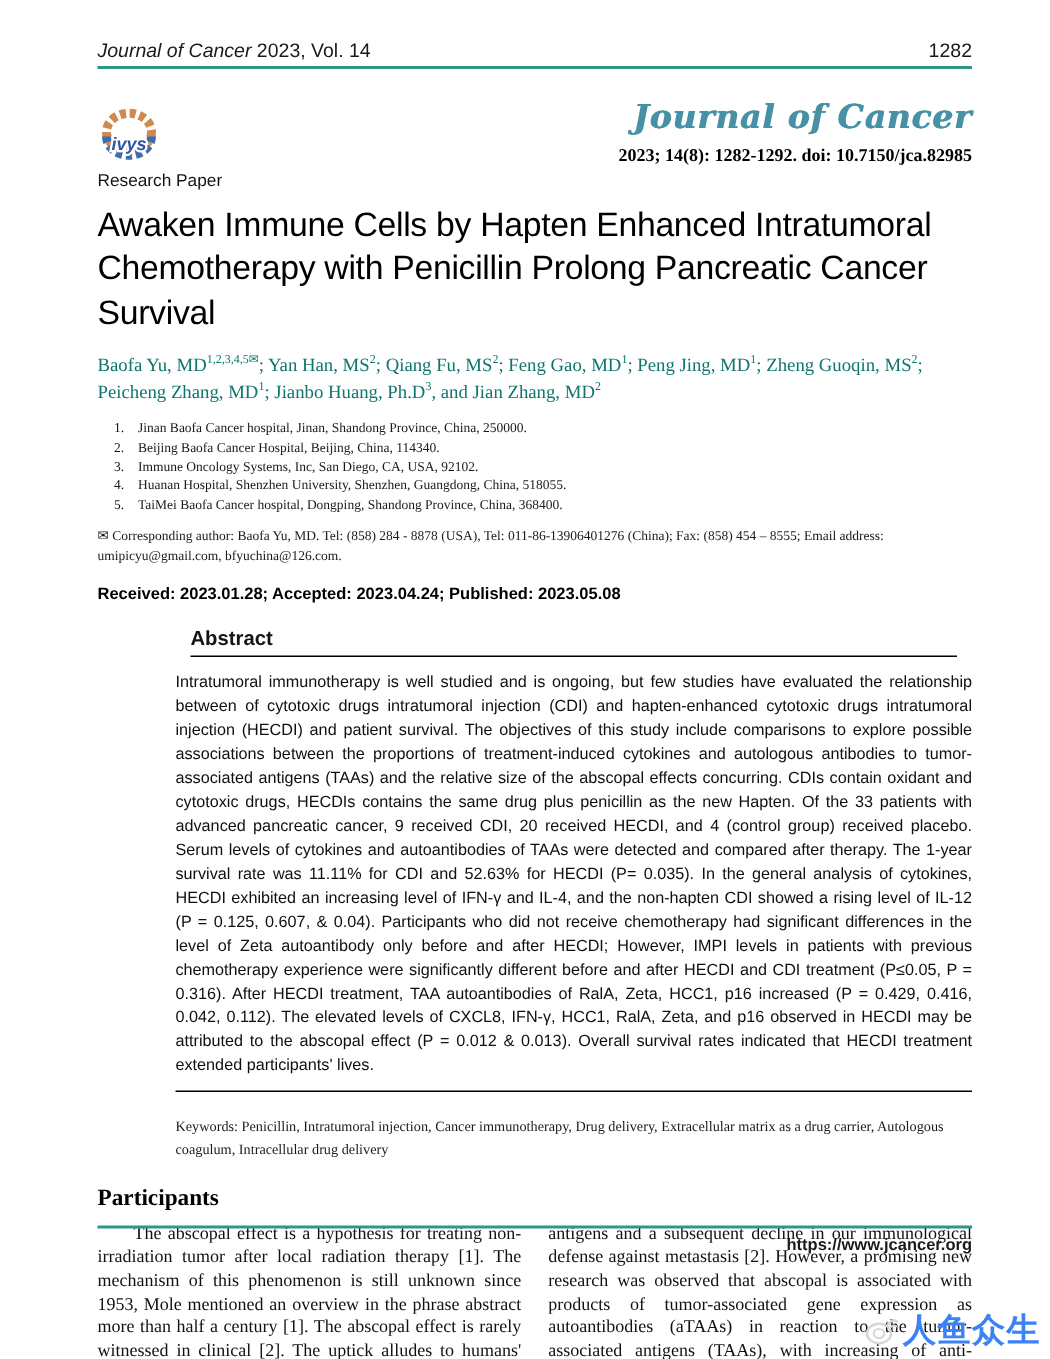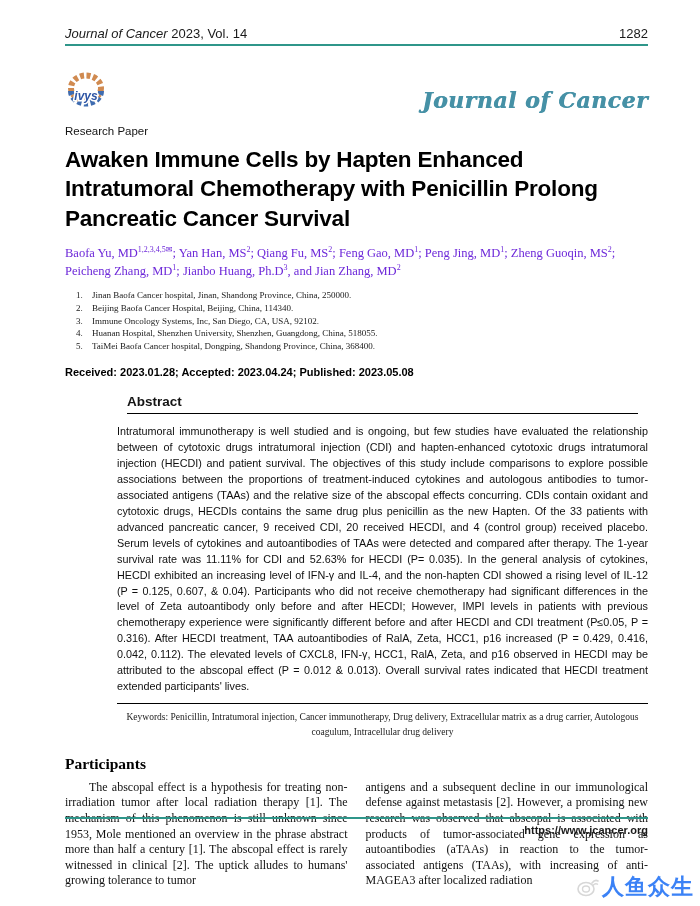--- a/index.html
+++ b/index.html
@@ -22,43 +22,43 @@
   .ivy-text .ivy-name{font-family:"Liberation Sans",sans-serif;font-size:17px;letter-spacing:2.5px;
     color:#7e948f;font-weight:500;line-height:1;}
   .ivy-text .ivy-sub{font-family:"Liberation Sans",sans-serif;font-size:6.8px;letter-spacing:1.6px;
     color:#95a5a0;margin-top:3px;}
   .journal-brand{text-align:right;margin-top:6px;}
   .script-logo{font-family:"DejaVu Serif",serif;font-style:italic;font-weight:bold;
     font-size:22px;color:#4691a6;letter-spacing:0.5px;line-height:1;
     text-shadow:0.5px 0 0 #4691a6;}
   .citation{font-family:"Liberation Serif",serif;font-weight:bold;font-size:12px;margin-top:7px;color:#000;}
 
-  .research-label{font-family:"Liberation Sans",sans-serif;font-size:11.5px;margin-top:14px;}
+  .research-label{font-family:"Liberation Sans",sans-serif;font-size:11.5px;margin-top:4px;}
 
-  .article-title{font-family:"Liberation Sans",sans-serif;font-weight:700;font-size:22.5px;
+  .article-title{font-family:"Liberation Sans",sans-serif;font-weight:400;font-size:22.5px;
     line-height:1.3;letter-spacing:-0.2px;margin:8px 0 0 0;color:#000;}
 
-  .authors{font-size:12.5px;margin:11px 0 0 0;line-height:1.45;color:#6d28d9;}
+  .authors{font-size:12.5px;margin:11px 0 0 0;line-height:1.45;color:#0f766e;}
   .authors sup{font-size:8px;line-height:0;}
 
   .affiliations{margin:9px 0 0 0;padding:0 0 0 20px;font-size:9px;line-height:1.42;color:#1a1a1a;}
   .affiliations li{padding-left:7px;}
 
   .corresponding{font-size:9px;line-height:1.45;margin:8px 0 0 0;color:#1a1a1a;}
   .copyright{font-size:9px;line-height:1.45;margin:9px 0 0 0;color:#1a1a1a;}
   .received{font-family:"Liberation Sans",sans-serif;font-weight:bold;font-size:11px;margin:13px 0 16px 0;color:#000;}
 
   
   .abstract{margin:13px 0 0 52px;}
   .abstract-heading{font-family:"Liberation Sans",sans-serif;font-weight:bold;font-size:13.5px;
     margin:10px;padding-bottom:4px;border-bottom:1.4px solid #000;}
   .abstract-text{font-family:"Liberation Sans",sans-serif;font-size:10.8px;line-height:1.48;
     text-align:justify;margin:7px 0 0 0;color:#0f0f0f;}
   .keywords-rule{border:none;border-top:1.2px solid #000;margin:8px 0 0 0;}
-  .keywords{font-size:9.5px;line-height:1.5;margin:6px 0 0 0;color:#1a1a1a;text-align:center;}
+  .keywords{font-size:9.5px;line-height:1.5;margin:17px 0 0 0;color:#1a1a1a;}
 
   .intro-heading{font-size:15.5px;font-weight:bold;margin:16px 0 0 0;color:#000;}
   .columns{display:flex;gap:18px;margin-top:7px;}
   .col{flex:1;font-size:12px;line-height:1.3;text-align:justify;color:#111;}
   .col p{margin:0;}
   .col-left p{text-indent:24px;}
 
   
   .footer{position:absolute;left:65px;right:52px;top:817px;}
   .footer-rule{border:none;border-top:2px solid #2f968a;margin:0;}
@@ -82,39 +82,41 @@
   <div class="logo-row">
     <div class="ivyspring">
       <svg width="42" height="40" viewBox="0 0 42 40">
         <ellipse cx="21" cy="17" rx="15" ry="12.5" fill="none" stroke="#d08a50" stroke-width="6" stroke-dasharray="4 2.5"></ellipse>
         <path d="M 6 20 A 15 12.5 0 0 0 36 20" fill="none" stroke="#3f6cb0" stroke-width="6" stroke-dasharray="4 2.5"></path>
         <text x="21" y="29" text-anchor="middle" font-family="Liberation Sans, sans-serif" font-style="italic" font-weight="bold" font-size="12" fill="#2f55a4" style="paint-order:stroke" stroke="#ffffff" stroke-width="3">ivys</text>
       </svg>
     </div>
     <div class="journal-brand">
       <div class="script-logo">Journal of Cancer</div>
+      <div class="citation">2023; 14(8): 1282-1292. doi: 10.7150/jca.82985</div>
     </div>
   </div>
 
   <div class="research-label">Research Paper</div>
 
   <h1 class="article-title">Awaken Immune Cells by Hapten Enhanced Intratumoral Chemotherapy with Penicillin Prolong Pancreatic Cancer Survival</h1>
 
   <p class="authors">
     <span><span></span><span>Baofa Yu, MD</span><sup>1,2,3,4,5✉</sup></span><span><span>; </span><span>Yan Han, MS</span><sup>2</sup></span><span><span>; </span><span>Qiang Fu, MS</span><sup>2</sup></span><span><span>; </span><span>Feng Gao, MD</span><sup>1</sup></span><span><span>; </span><span>Peng Jing, MD</span><sup>1</sup></span><span><span>; </span><span>Zheng Guoqin, MS</span><sup>2</sup></span><span><span>; </span><span>Peicheng Zhang, MD</span><sup>1</sup></span><span><span>; </span><span>Jianbo Huang, Ph.D</span><sup>3</sup></span><span><span>, and </span><span>Jian Zhang, MD</span><sup>2</sup></span>
   </p>
 
   <ol class="affiliations">
     <li>Jinan Baofa Cancer hospital, Jinan, Shandong Province, China, 250000.</li>
     <li>Beijing Baofa Cancer Hospital, Beijing, China, 114340.</li>
     <li>Immune Oncology Systems, Inc, San Diego, CA, USA, 92102.</li>
     <li>Huanan Hospital, Shenzhen University, Shenzhen, Guangdong, China, 518055.</li>
     <li>TaiMei Baofa Cancer hospital, Dongping, Shandong Province, China, 368400.</li>
   </ol>
 
+  <p class="corresponding"><span>✉</span> <span>Corresponding author: Baofa Yu, MD. Tel: (858) 284 - 8878 (USA), Tel: 011-86-13906401276 (China); Fax: (858) 454 – 8555; Email address: umipicyu@gmail.com, bfyuchina@126.com.</span></p>
 
 
   <p class="received">Received: 2023.01.28; Accepted: 2023.04.24; Published: 2023.05.08</p>
 
   <section class="abstract">
     <h2 class="abstract-heading">Abstract</h2>
     <p class="abstract-text">Intratumoral immunotherapy is well studied and is ongoing, but few studies have evaluated the relationship between of cytotoxic drugs intratumoral injection (CDI) and hapten-enhanced cytotoxic drugs intratumoral injection (HECDI) and patient survival. The objectives of this study include comparisons to explore possible associations between the proportions of treatment-induced cytokines and autologous antibodies to tumor-associated antigens (TAAs) and the relative size of the abscopal effects concurring. CDIs contain oxidant and cytotoxic drugs, HECDIs contains the same drug plus penicillin as the new Hapten. Of the 33 patients with advanced pancreatic cancer, 9 received CDI, 20 received HECDI, and 4 (control group) received placebo. Serum levels of cytokines and autoantibodies of TAAs were detected and compared after therapy. The 1-year survival rate was 11.11% for CDI and 52.63% for HECDI (P= 0.035). In the general analysis of cytokines, HECDI exhibited an increasing level of IFN-γ and IL-4, and the non-hapten CDI showed a rising level of IL-12 (P = 0.125, 0.607, &amp; 0.04). Participants who did not receive chemotherapy had significant differences in the level of Zeta autoantibody only before and after HECDI; However, IMPI levels in patients with previous chemotherapy experience were significantly different before and after HECDI and CDI treatment (P≤0.05, P = 0.316). After HECDI treatment, TAA autoantibodies of RalA, Zeta, HCC1, p16 increased (P = 0.429, 0.416, 0.042, 0.112). The elevated levels of CXCL8, IFN-γ, HCC1, RalA, Zeta, and p16 observed in HECDI may be attributed to the abscopal effect (P = 0.012 &amp; 0.013). Overall survival rates indicated that HECDI treatment extended participants' lives.</p>
     <hr class="keywords-rule">
     <p class="keywords"><span>Keywords:</span><span> Penicillin, Intratumoral injection, Cancer immunotherapy, Drug delivery, Extracellular matrix as a drug carrier, Autologous coagulum, Intracellular drug delivery</span></p>
   </section>

